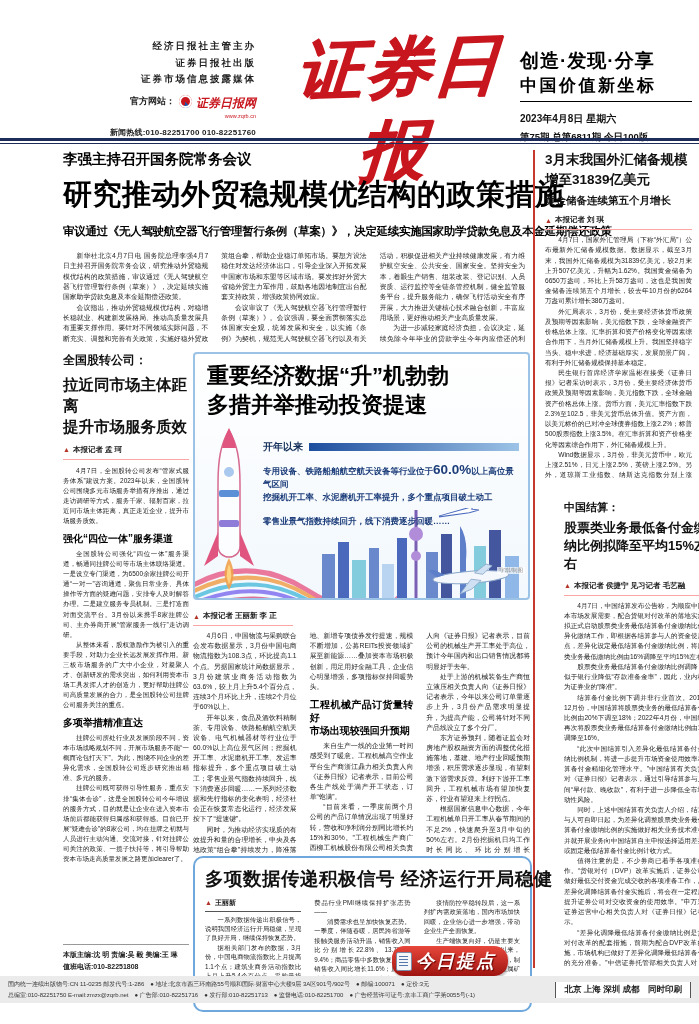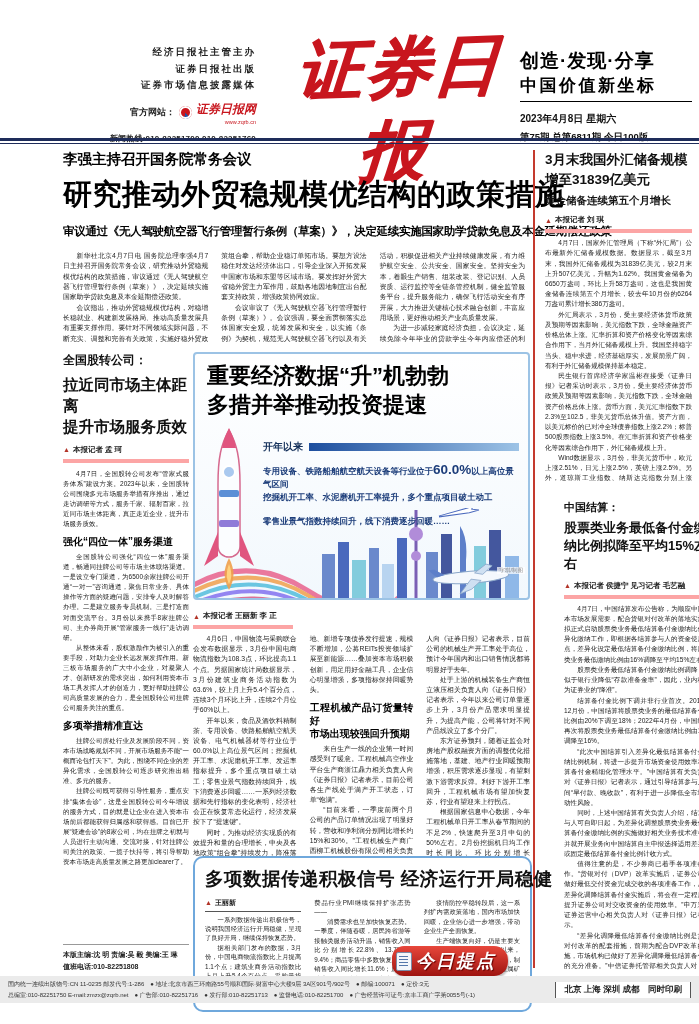--- a/index.html
+++ b/index.html
@@ -1,21 +1,21 @@
 <!DOCTYPE html>
 <html><head>
 <meta charset="utf-8">
 <style>
   html,body{margin:0;padding:0;background:#fff;}
   .page{position:relative;width:699px;height:1024px;background:#fff;overflow:hidden;
         font-family:"Liberation Sans",sans-serif;color:#111;}
   
-  .mast-left{position:absolute;left:88px;top:44px;width:168px;text-align:right;}
+  .mast-left{position:absolute;left:88px;top:38px;width:168px;text-align:right;}
   .mast-left .pubs div{font-size:9.5px;font-weight:700;letter-spacing:2px;line-height:1.75;color:#222;}
-  .site-row{display:flex;justify-content:flex-end;align-items:center;gap:4px;margin-top:7px;}
+  .site-row{display:flex;justify-content:flex-end;gap:4px;margin-top:7px;}
   .site-label{font-size:9px;font-weight:700;color:#222;}
   .site-logo{width:13px;height:13px;border-radius:50%;
      background:conic-gradient(#c8161e 0 40%, #2a4ea0 40% 55%, #c8161e 55% 100%);
      box-shadow:inset 0 0 0 2px #fff;}
   .site-name{font-size:12px;font-weight:900;color:#c8161e;font-style:italic;}
   .site-url{font-size:5.5px;color:#c8161e;margin-top:1px;}
   .hotline{font-size:8px;font-weight:700;color:#222;margin-top:8px;letter-spacing:0.2px;}
   .mast-title{position:absolute;left:262px;top:26px;width:268px;text-align:center;}
   .calli{font-size:66px;font-weight:900;color:#c8161e;line-height:1.25;letter-spacing:2px;
          transform:skewX(-6deg) rotate(-2deg);font-style:italic;text-shadow:1px 1px 0 #c8161e;}
@@ -35,21 +35,21 @@
   .cols3{column-count:3;column-gap:13px;overflow:hidden;}
   .topbody{margin-top:12px;height:100px;font-size:6.8px;line-height:1.52;color:#222;text-align:justify;}
   .bp{margin:0;text-indent:2em;}
   .colsub{font-size:10px;font-weight:900;color:#000;margin:6px 0 4px;text-indent:0;line-height:1.3;}
   
   .vdiv{position:absolute;left:533px;top:150px;width:2px;height:818px;background:#c43a2e;}
   
   .leftcol{position:absolute;left:63px;top:352px;width:126px;}
   .org{font-size:12px;font-weight:900;}
   .lefttitle{font-size:15.5px;font-weight:900;line-height:1.35;margin-top:6px;}
-  .byline{display:flex;align-items:center;gap:3px;border-bottom:4px solid #fca5a5;
+  .byline{display:flex;align-items:center;gap:3px;border-bottom:1px solid #fca5a5;
           padding:7px 0 4px;font-size:7.5px;font-weight:700;color:#222;}
   .tri{color:#b23327;font-size:7px;}
   .leftbody{margin-top:6px;height:498px;overflow:hidden;font-size:6.5px;line-height:1.55;text-align:justify;color:#222;}
   .editors{position:absolute;left:63px;top:944px;width:126px;font-size:7px;line-height:1.7;font-weight:700;color:#222;border-top:1px solid #999;padding-top:4px;}
   
   .featbox{position:absolute;left:193px;top:352px;width:337px;height:248px;box-sizing:border-box;
            border:2px solid #9cc3e5;border-radius:4px;background:linear-gradient(180deg,#ffffff 0%,#f2f8fd 100%);overflow:hidden;}
   .feattitle{padding:8px 12px 0 12px;font-size:22px;font-weight:900;line-height:1.3;color:#000;}
   .illus{position:absolute;left:0;top:64px;width:333px;height:182px;overflow:hidden;}
   .ig-lead-row{position:absolute;left:68px;top:22px;display:flex;align-items:center;gap:6px;}

